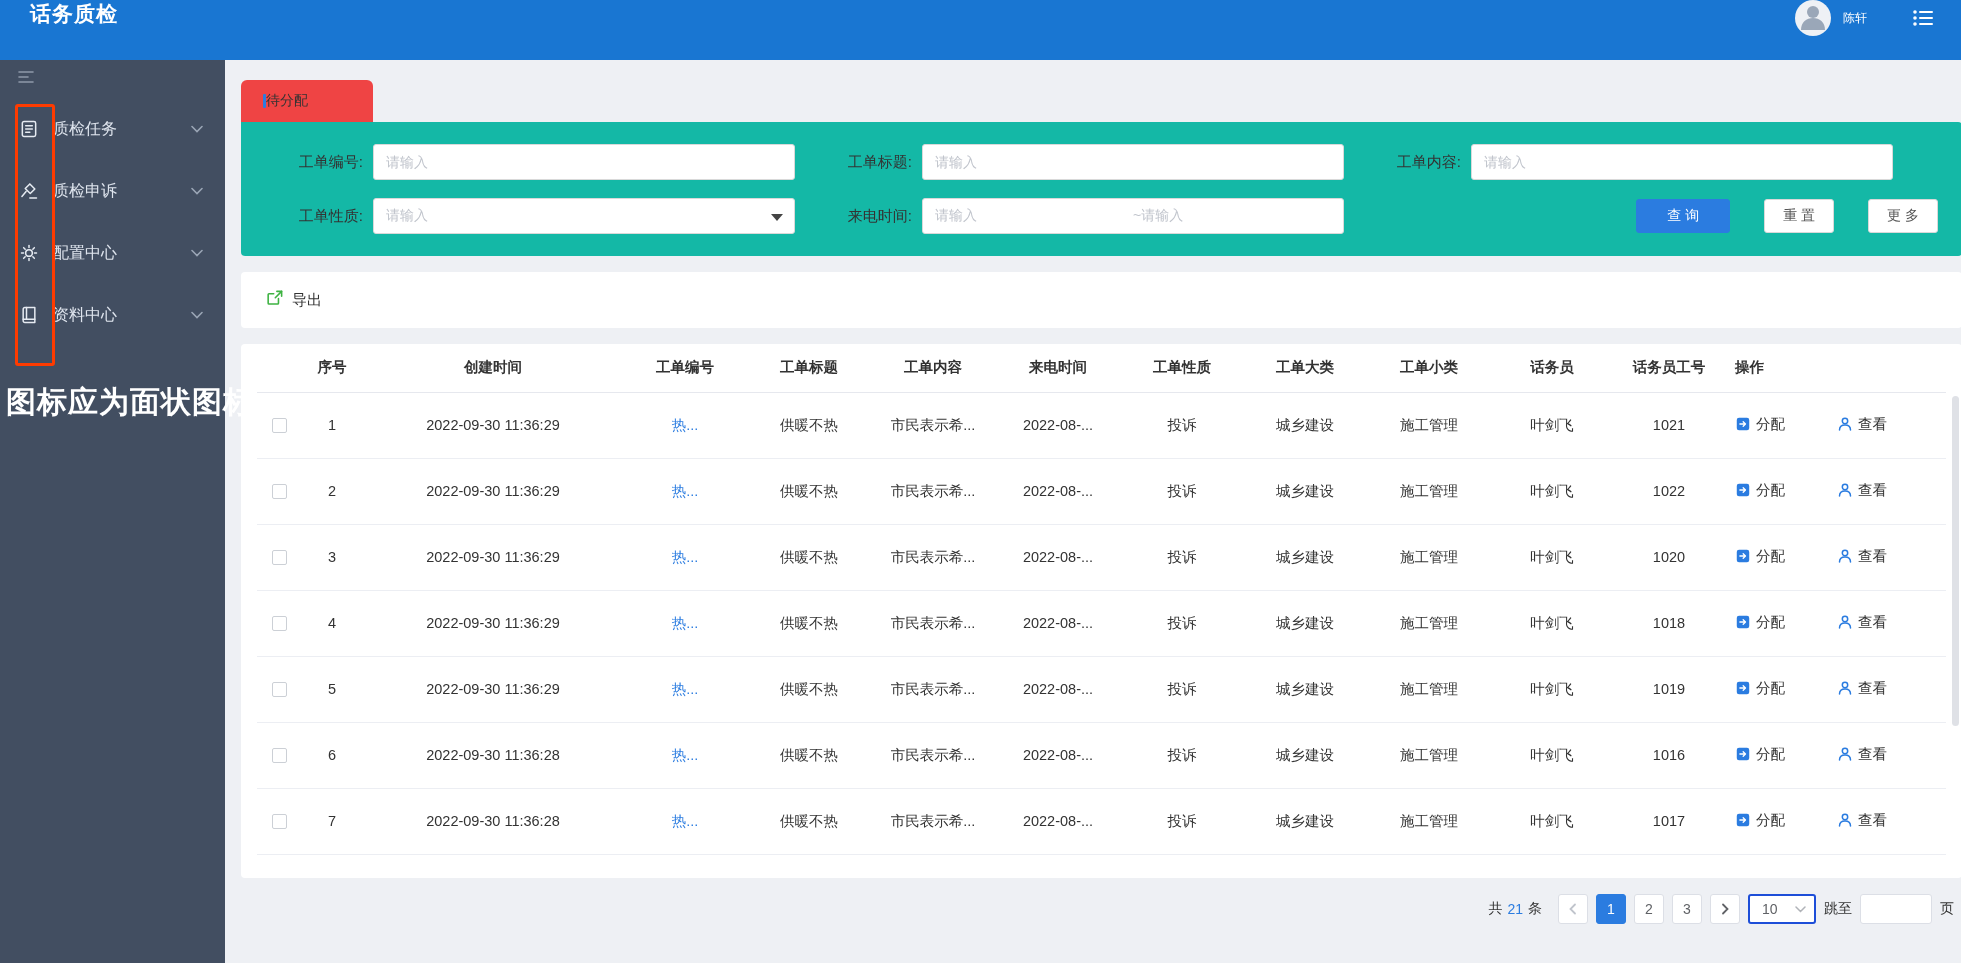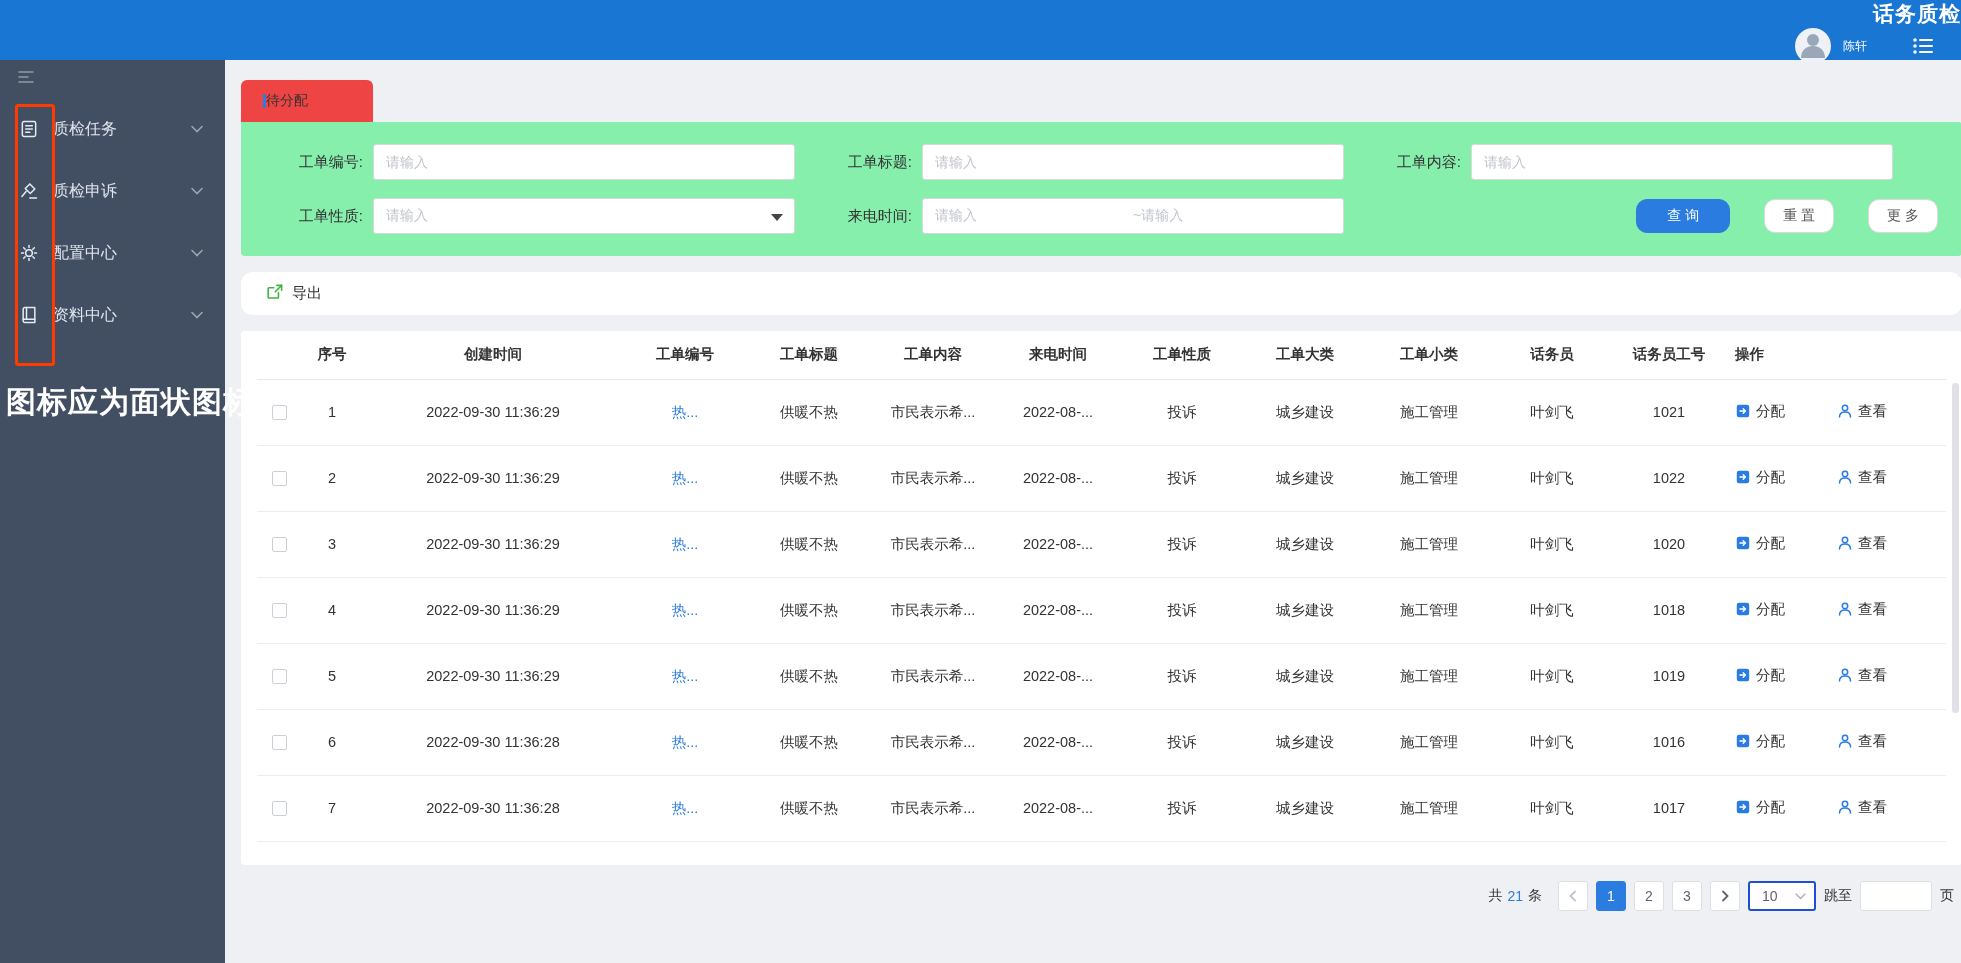--- a/index.html
+++ b/index.html
@@ -5,22 +5,22 @@
   * { box-sizing: border-box; margin: 0; padding: 0; }
   html, body { width: 1961px; height: 963px; overflow: hidden; }
   body {
     font-family: "Liberation Sans", "DejaVu Sans", sans-serif;
     background: #eef0f4;
     color: #333;
   }
 
   
   .header {
-    height: 60px; background: #1976d2; display: flex; align-items: flex-end;
-    color: #fff; position: relative; z-index: 10; flex-direction: column;
+    height: 60px; background: #1976d2; display: flex; align-items: flex-start;
+    color: #fff; position: relative; z-index: 10;
   }
   .header-title { font-size: 21px; font-weight: 600; padding-left: 30px; letter-spacing: 1px; }
   .header-right { margin-left: auto; display: flex; align-items: center; gap: 12px; padding-right: 26px; }
   .avatar {
     width: 36px; height: 36px; border-radius: 50%; background: #eef1f5;
     display: flex; align-items: center; justify-content: center; overflow: hidden;
   }
   .username { font-size: 12px; color: #fff; }
   .header-menu { margin-left: 32px; display: flex; align-items: center; cursor: pointer; }
 
@@ -53,21 +53,21 @@
 
   .tab-row { height: 42px; display: flex; }
   .tab {
     width: 132px; height: 42px; background: #ef4444; border-radius: 6px 6px 0 0;
     display: flex; align-items: center; padding-left: 22px; cursor: pointer;
   }
   .tab-indicator { width: 3px; height: 14px; background: #2b7ce0; border-radius: 1px; }
   .tab-label { font-size: 14px; color: #333; }
 
   
-  .filter-panel { background: #86efac; border-radius: 0 4px 4px 4px; padding: 22px 24px 22px 40px; }
+  .filter-panel { background: #14b8a6; border-radius: 0 4px 4px 4px; padding: 22px 24px 22px 40px; }
   .f-row { display: flex; }
   .f-row + .f-row { margin-top: 18px; }
   .f-item { display: flex; align-items: center; width: 549px; }
   .f-label { width: 82px; text-align: right; font-size: 15px; color: #333; }
   .f-control { margin-left: 10px; width: 422px; }
   .text-input {
     width: 100%; height: 36px; border: 1px solid #d9d9d9; border-radius: 3px;
     padding: 0 12px; font-size: 14px; color: #333; outline: none;
     font-family: "Liberation Sans", "DejaVu Sans", sans-serif;
   }
@@ -80,28 +80,28 @@
   .caret-down {
     position: absolute; right: 11px; top: 15px; width: 0; height: 0;
     border-left: 6px solid transparent; border-right: 6px solid transparent; border-top: 7px solid #444;
   }
   .range-box {
     height: 36px; border: 1px solid #d9d9d9; border-radius: 3px; background: #fff;
     display: flex; align-items: center; padding: 0 12px; cursor: text;
   }
   .range-start { width: 50%; }
   .btn-area { display: flex; justify-content: flex-end; align-items: center; width: 549px; margin-left: 10px; }
-  .btn { height: 34px; border-radius: 11px; font-size: 14px; cursor: pointer; font-family: inherit; }
+  .btn { height: 34px; border-radius: 3px; font-size: 14px; cursor: pointer; font-family: inherit; }
   .btn-primary { background: #2b7ce0; border: 1px solid #2b7ce0; color: #fff; padding: 0 30px; }
   .btn-plain { background: #fff; border: 1px solid #d9d9d9; color: #555; padding: 0 18px; margin-left: 34px; }
 
   
   .export-panel {
-    background: #fff; border-radius: 12px; margin-top: 16px;
-    padding: 16px 24px; display: flex; align-items: center; height: 43px;
+    background: #fff; border-radius: 4px; margin-top: 16px;
+    padding: 16px 24px; display: flex; align-items: center; height: 56px;
   }
   .export-btn { display: flex; align-items: center; gap: 8px; cursor: pointer; font-size: 15px; color: #333; }
 
   
   .table-panel {
     background: #fff; border-radius: 4px; margin-top: 16px;
     padding: 0 16px; height: 534px; overflow: hidden; position: relative;
   }
   table { width: 100%; border-collapse: collapse; table-layout: fixed; }
   th {

